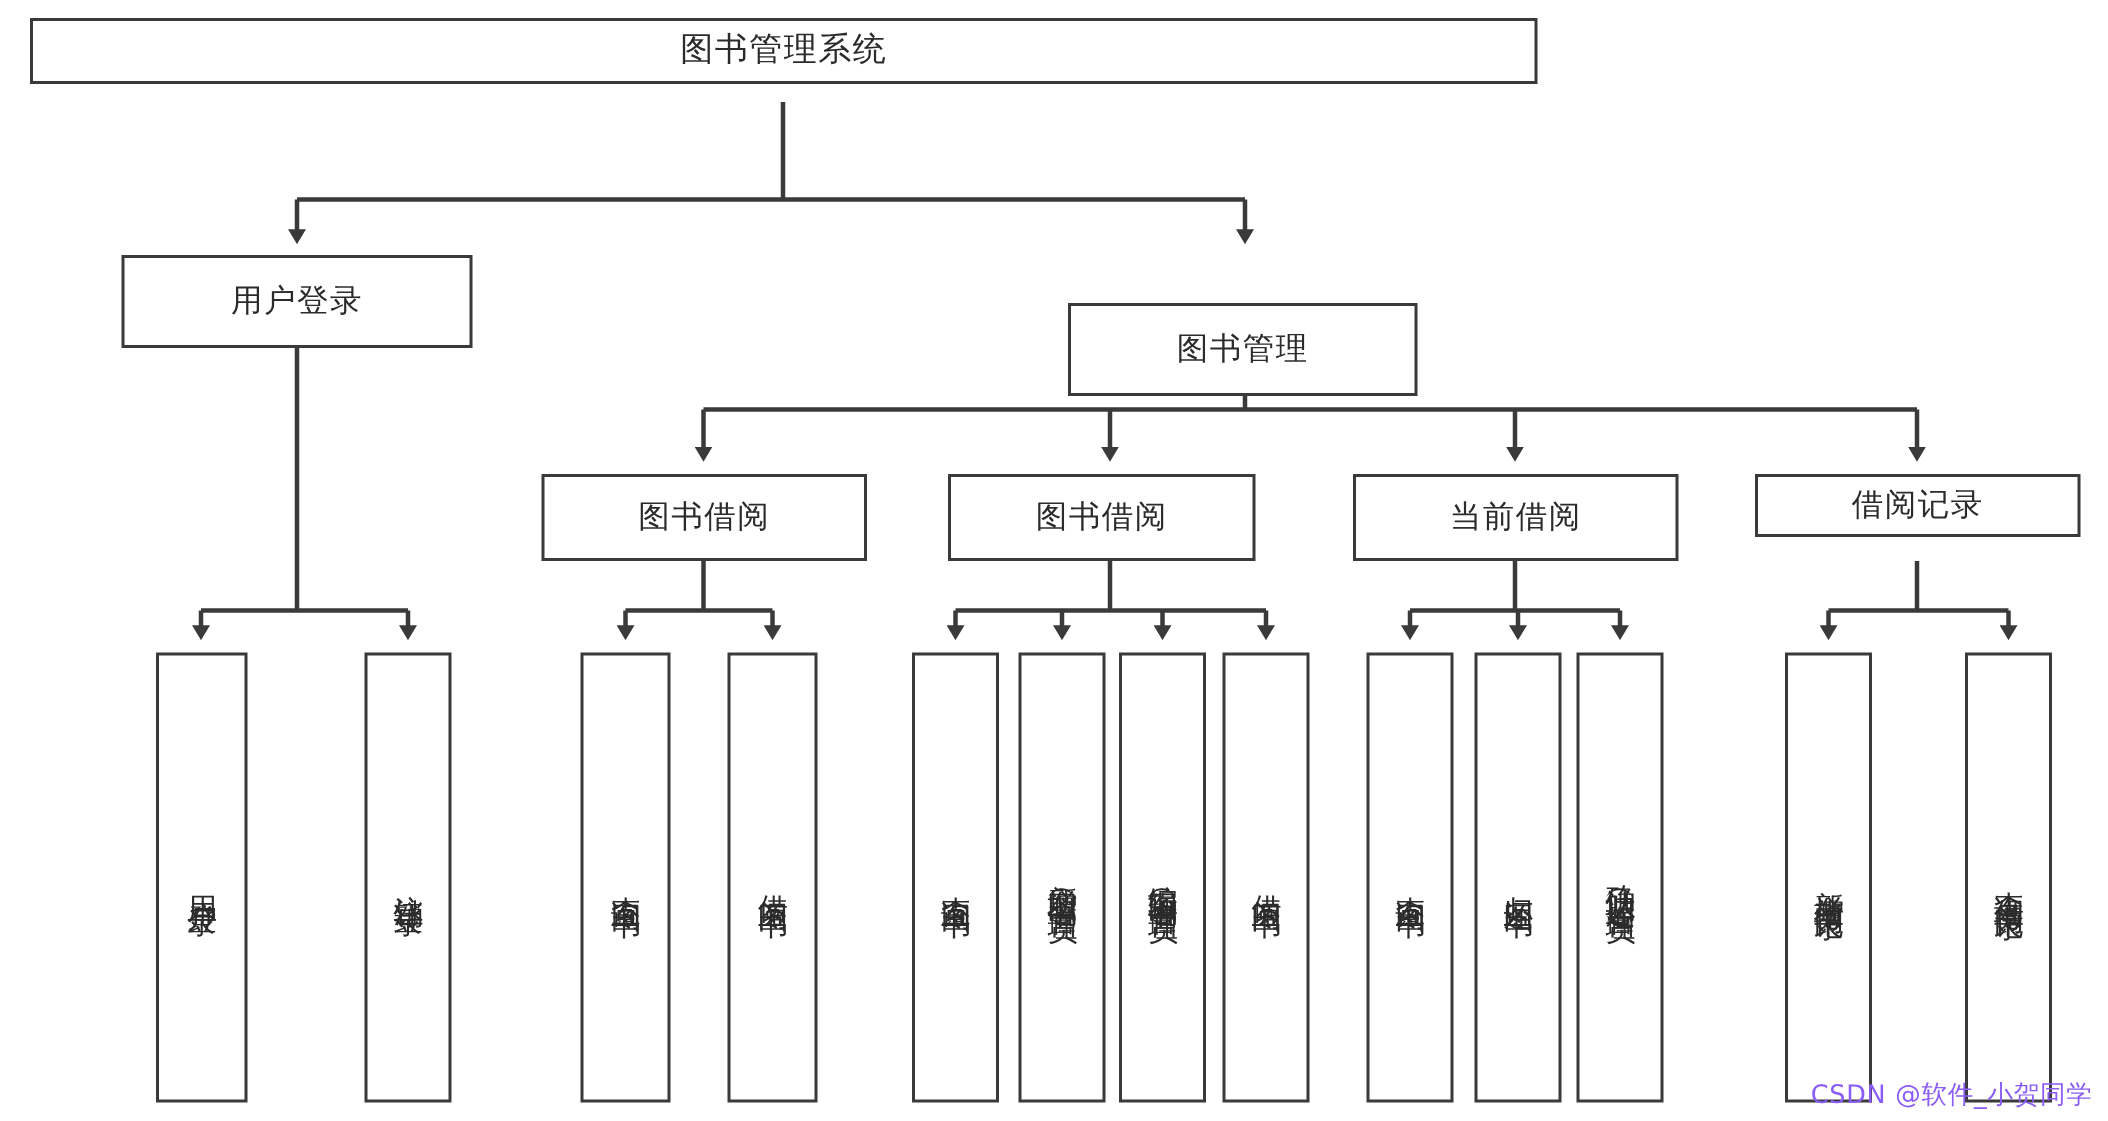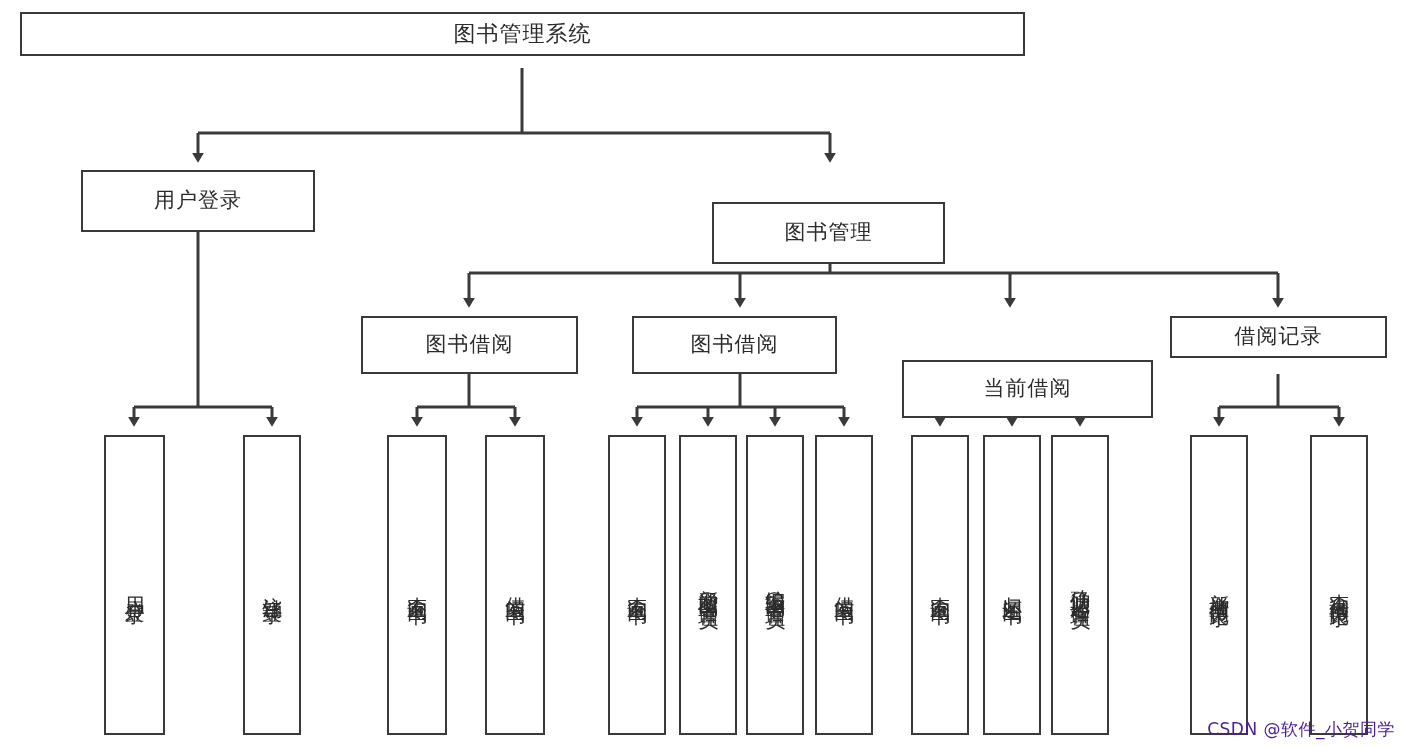--- a/index.html
+++ b/index.html
@@ -61,21 +61,21 @@
     height: 100%;
     display: flex;
     align-items: center;
     justify-content: center;
   }
   .watermark {
     position: absolute;
     right: 10px;
     bottom: 6px;
     font-size: 17px;
-    color: #4c1d95;
+    color: #8b5cf6;
     letter-spacing: 0.5px;
     white-space: nowrap;
   }
 </style>
 </head>
 <body>
 
 <div id="canvas">
 
   <svg id="wires" viewBox="0 0 1405 747">
@@ -139,21 +139,21 @@
   <div class="node horiz" style="left: 712px; top: 170px; width: 233px; height: 62px; margin-top: 32px;">
     <span>图书管理</span>
   </div>
 
   <div class="node horiz" style="left: 361px; top: 316px; width: 217px; height: 58px;">
     <span>图书借阅</span>
   </div>
   <div class="node horiz" style="left: 632px; top: 316px; width: 205px; height: 58px;">
     <span>图书借阅</span>
   </div>
-  <div class="node horiz" style="left: 902px; top: 316px; width: 251px; height: 58px; margin-top: 44px;">
+  <div class="node horiz" style="left: 902px; top: 316px; width: 217px; height: 58px;">
     <span>当前借阅</span>
   </div>
   <div class="node horiz" style="left: 1170px; top: 316px; width: 217px; height: 42px;">
     <span>借阅记录</span>
   </div>
 
   <div class="node vert" style="left: 104px; top: 435px; width: 61px; height: 300px;">
     <span class="vwrap">
         <span class="vtext">用户登录</span>
       </span>

